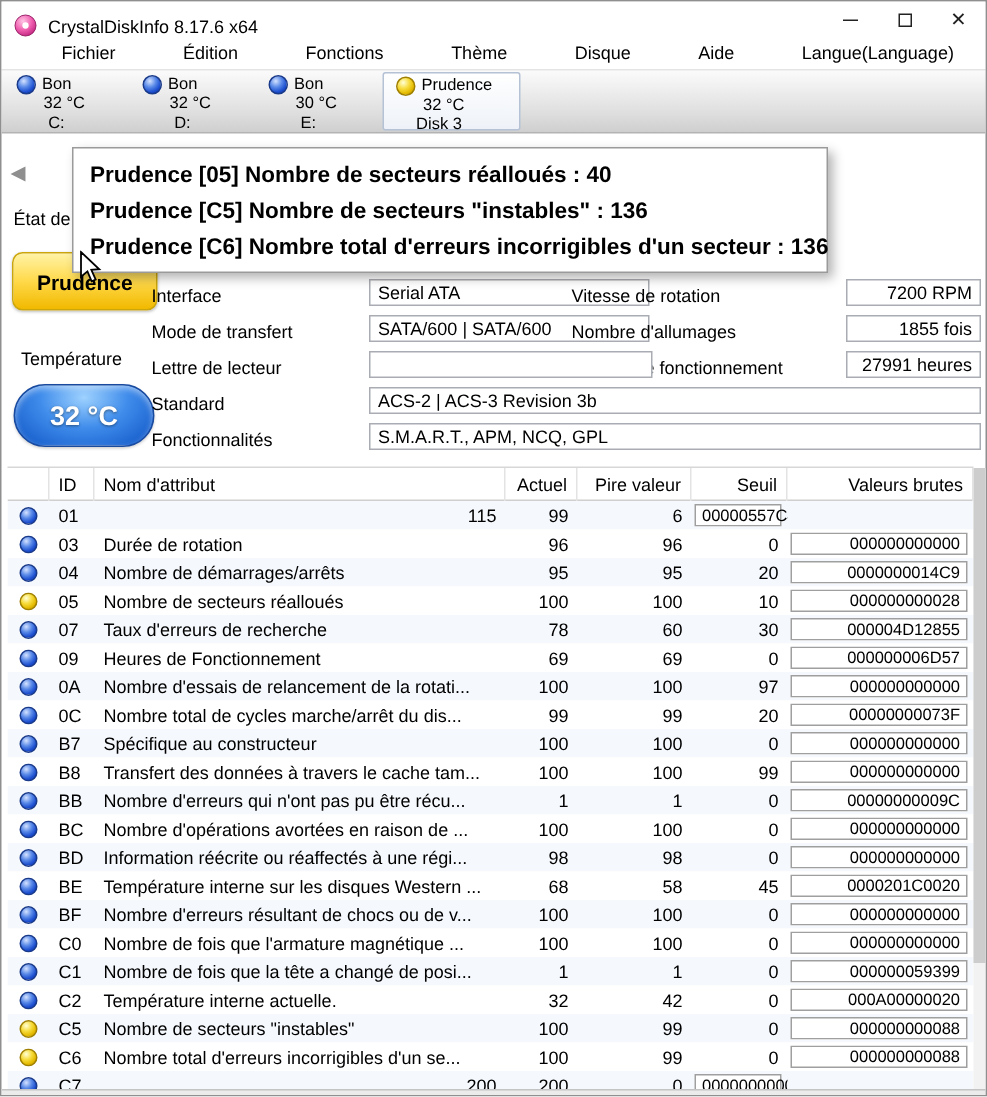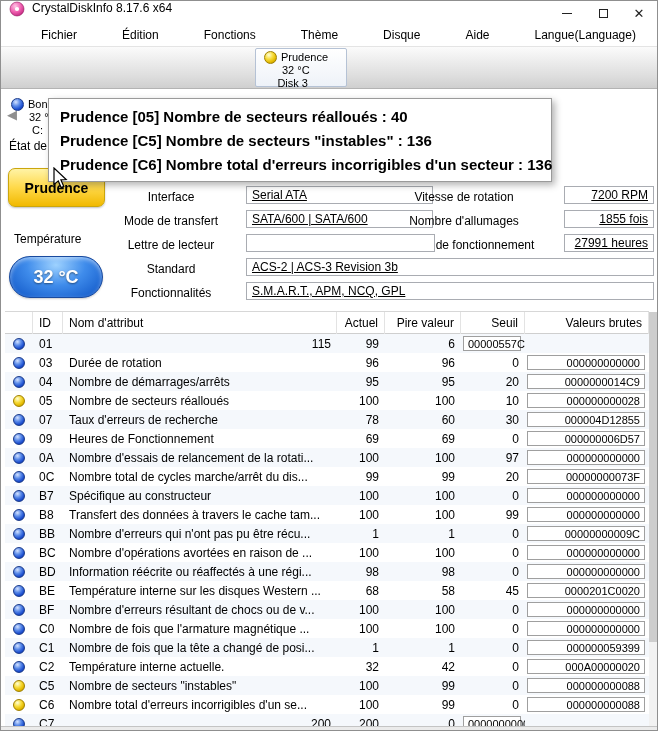--- a/index.html
+++ b/index.html
@@ -1,35 +1,35 @@
 <!DOCTYPE html>
 <html><head>
 <meta charset="utf-8">
 <style>
   * { margin:0; padding:0; box-sizing:border-box; }
   html,body { width:658px; height:731px; }
   body { font-family:"Liberation Sans","DejaVu Sans",sans-serif; font-size:12px; color:#000; background:#fff; }
   .window { position:relative; width:658px; height:731px; border:1px solid #8f8f8f; background:#fff; overflow:hidden; }
 
   
-  .titlebar { height:24px; display:flex; align-items:flex-start; padding-left:8px; background:#fff; }
+  .titlebar { height:24px; display:flex; align-items:flex-end; padding-left:8px; background:#fff; }
   .app-icon { width:16px; height:16px; flex:0 0 16px; }
   .title-text { margin-left:7px; font-size:12px; flex:1; white-space:nowrap; }
   .caption-btn { width:36px; height:24px; display:flex; align-items:center; justify-content:center; color:#222; }
   .cap-min-glyph { width:10px; height:1px; background:#222; }
   .cap-max-glyph { width:9px; height:9px; border:1px solid #222; }
   .cap-close { font-size:13px; }
 
   
   .menubar { height:21px; display:flex; align-items:center; padding-left:3px; background:#fff; }
   .menu-item { padding:0 8px; font-size:12px; height:21px; line-height:21px; white-space:nowrap;margin-left:29px; }
 
   
   .drivebar { height:43px; display:flex; align-items:stretch; background:linear-gradient(#fbfbfb,#dedede 70%,#cfcfcf); border-top:1px solid #e4e4e4; border-bottom:1px solid #b3b3b3; padding-left:2px; }
-  .drive-cell { width:84px; padding:2px 0 0 8px; font-size:11px; line-height:13px;margin-top:48px; }
+  .drive-cell { width:84px; padding:2px 0 0 8px; font-size:11px; line-height:13px; }
   .drive-cell.selected { width:92px; background:linear-gradient(#ffffff,#eef2f8); border:1px solid #b5c2d5; border-radius:2px; margin:1px 0; padding-top:1px; }
   .drive-status { display:flex; align-items:center; gap:4px; height:14px; }
   .drive-temp { margin-left:18px; height:13px; }
   .drive-name { text-align:center; width:70%; height:13px; }
   .dot { display:inline-block; width:13px; height:13px; border-radius:50%; flex:0 0 13px; }
   .dot.good { background:radial-gradient(circle at 35% 28%, #d4e2ff 0%, #5a8ae8 38%, #1d4fd0 68%, #0a2f9a 100%); border:1px solid #1a3a8a; }
   .dot.caution { background:radial-gradient(circle at 35% 28%, #ffffd6 0%, #f7dc3e 38%, #e4ba00 68%, #a88400 100%); border:1px solid #a08000; }
 
   
   .back-button { position:absolute; left:6px; top:103px; width:24px; height:20px; background:none; border:none; color:#8f8f8f; font-size:13px; text-align:left; }
@@ -37,22 +37,22 @@
   .health-button { position:absolute; left:7px; top:167px; width:97px; height:39px; border:1px solid #cba60c; border-radius:7px;
     background:linear-gradient(#fff3a6,#ffd94a 50%,#f1b900); font-weight:bold; font-size:14px;
     display:flex; align-items:center; justify-content:center; box-shadow:0 1px 2px rgba(0,0,0,.25); }
   .temp-label { position:absolute; left:13px; top:231px; font-size:12px; }
   .temp-indicator { position:absolute; left:8px; top:255px; width:94px; height:42px; border-radius:21px;
     background:radial-gradient(ellipse at 50% 20%, #9ed2ff 0%, #3f8ceb 45%, #0c52c4 100%); border:1px solid #194a9e;
     color:#fff; font-weight:bold; font-size:18px; display:flex; align-items:center; justify-content:center;
     text-shadow:0 1px 2px rgba(0,0,0,.45); box-shadow:inset 0 2px 4px rgba(255,255,255,.5), 0 1px 2px rgba(0,0,0,.2); }
 
   
-  .info-label { position:absolute; font-size:12px; height:16px; line-height:16px; text-align:center; white-space:nowrap; }
-  .info-value { position:absolute; height:18px; line-height:16px; border:1px solid #a9acb2; background:#fff; padding:0 5px; font-size:12px; white-space:nowrap; overflow:hidden;text-decoration:underline; }
+  .info-label { position:absolute; font-size:12px; height:16px; line-height:16px; text-align:left; white-space:nowrap; }
+  .info-value { position:absolute; height:18px; line-height:16px; border:1px solid #a9acb2; background:#fff; padding:0 5px; font-size:12px; white-space:nowrap; overflow:hidden; }
   .il { left:100px; width:140px; }
   .il0{top:188px} .il1{top:212px} .il2{top:236px} .il3{top:260px} .il4{top:284px}
   .iv0{top:185px; left:245px; width:187px;}
   .iv1{top:209px; left:245px; width:187px;}
   .iv2{top:233px; left:245px; width:189px; z-index:3;}
   .iv3{top:257px; left:245px; width:408px;}
   .iv4{top:281px; left:245px; width:408px;}
   .rl { left:380px; width:166px; z-index:1; }
   .rl0{top:188px} .rl1{top:212px} .rl2{top:236px}
   .rv { left:563px; width:90px; text-align:right; }

